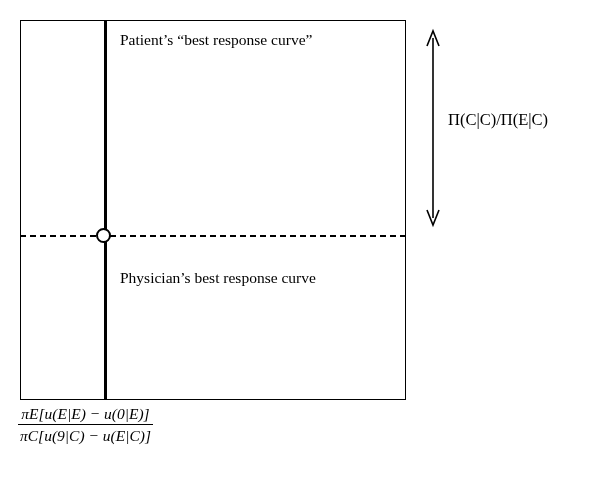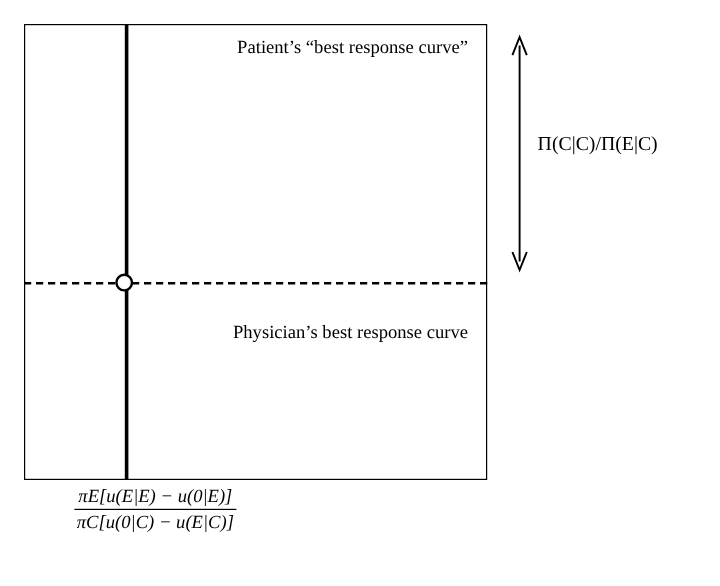--- a/index.html
+++ b/index.html
@@ -61,21 +61,21 @@
     height: 15px;
     border: 2px solid #000;
     border-radius: 50%;
     background: #ffffff;
     box-sizing: border-box;
   }
 
   
   .label {
     position: absolute;
-    text-align: right;
+    text-align: left;
     line-height: 1.3;
     font-size: 15.5px;
   }
   #patient-label {
     left: 120px;
     top: 30px;
     width: 270px;
   }
   #physician-label {
     left: 120px;
@@ -113,21 +113,21 @@
     padding: 0 2px 1px 2px;
     border-bottom: 1.3px solid #000;
     display: block;
     white-space: nowrap;
   }
   #fraction .den {
     padding: 1px 2px 0 2px;
     display: block;
     white-space: nowrap;
   }
-  .it { font-style: italic; margin-left: 44px; }
+  .it { font-style: italic; }
 </style>
 </head>
 <body>
 
 <div id="stage">
 
   <div class="frame"></div>
 
   <div class="vline"></div>
 
@@ -142,16 +142,16 @@
   <svg class="arrow" viewBox="0 0 16 200">
     <line x1="8" y1="10" x2="8" y2="190" stroke="#000" stroke-width="1.6"></line>
     <polyline points="2,18 8,3 14,18" fill="none" stroke="#000" stroke-width="1.6"></polyline>
     <polyline points="2,182 8,197 14,182" fill="none" stroke="#000" stroke-width="1.6"></polyline>
   </svg>
 
   <div id="pi-ratio">Π(C|C)/Π(E|C)</div>
 
   <div id="fraction">
     <span class="num it">πE[u(E|E) − u(0|E)]</span>
-    <span class="den it">πC[u(0|C) − u(E|C)]</span>
+    <span class="den it">πC[u(9|C) − u(E|C)]</span>
   </div>
 
 </div>
 
 </body></html>

